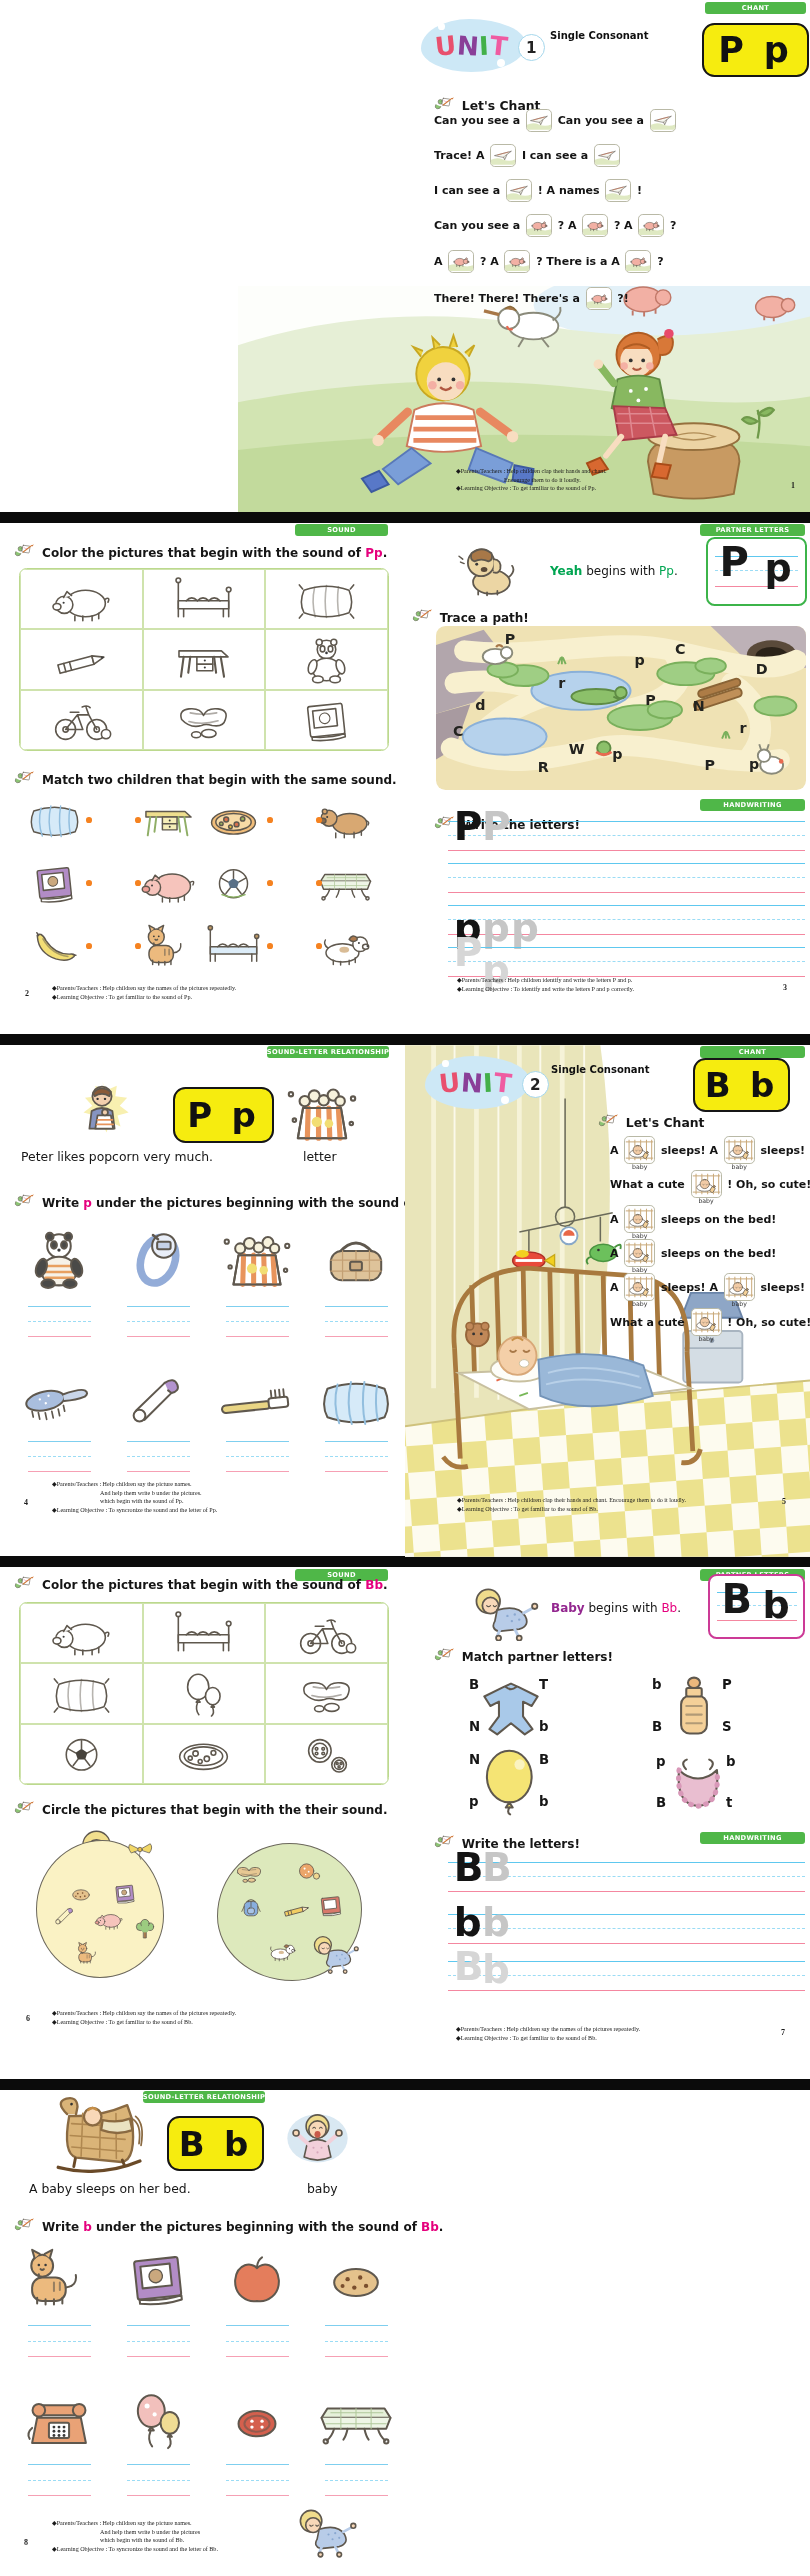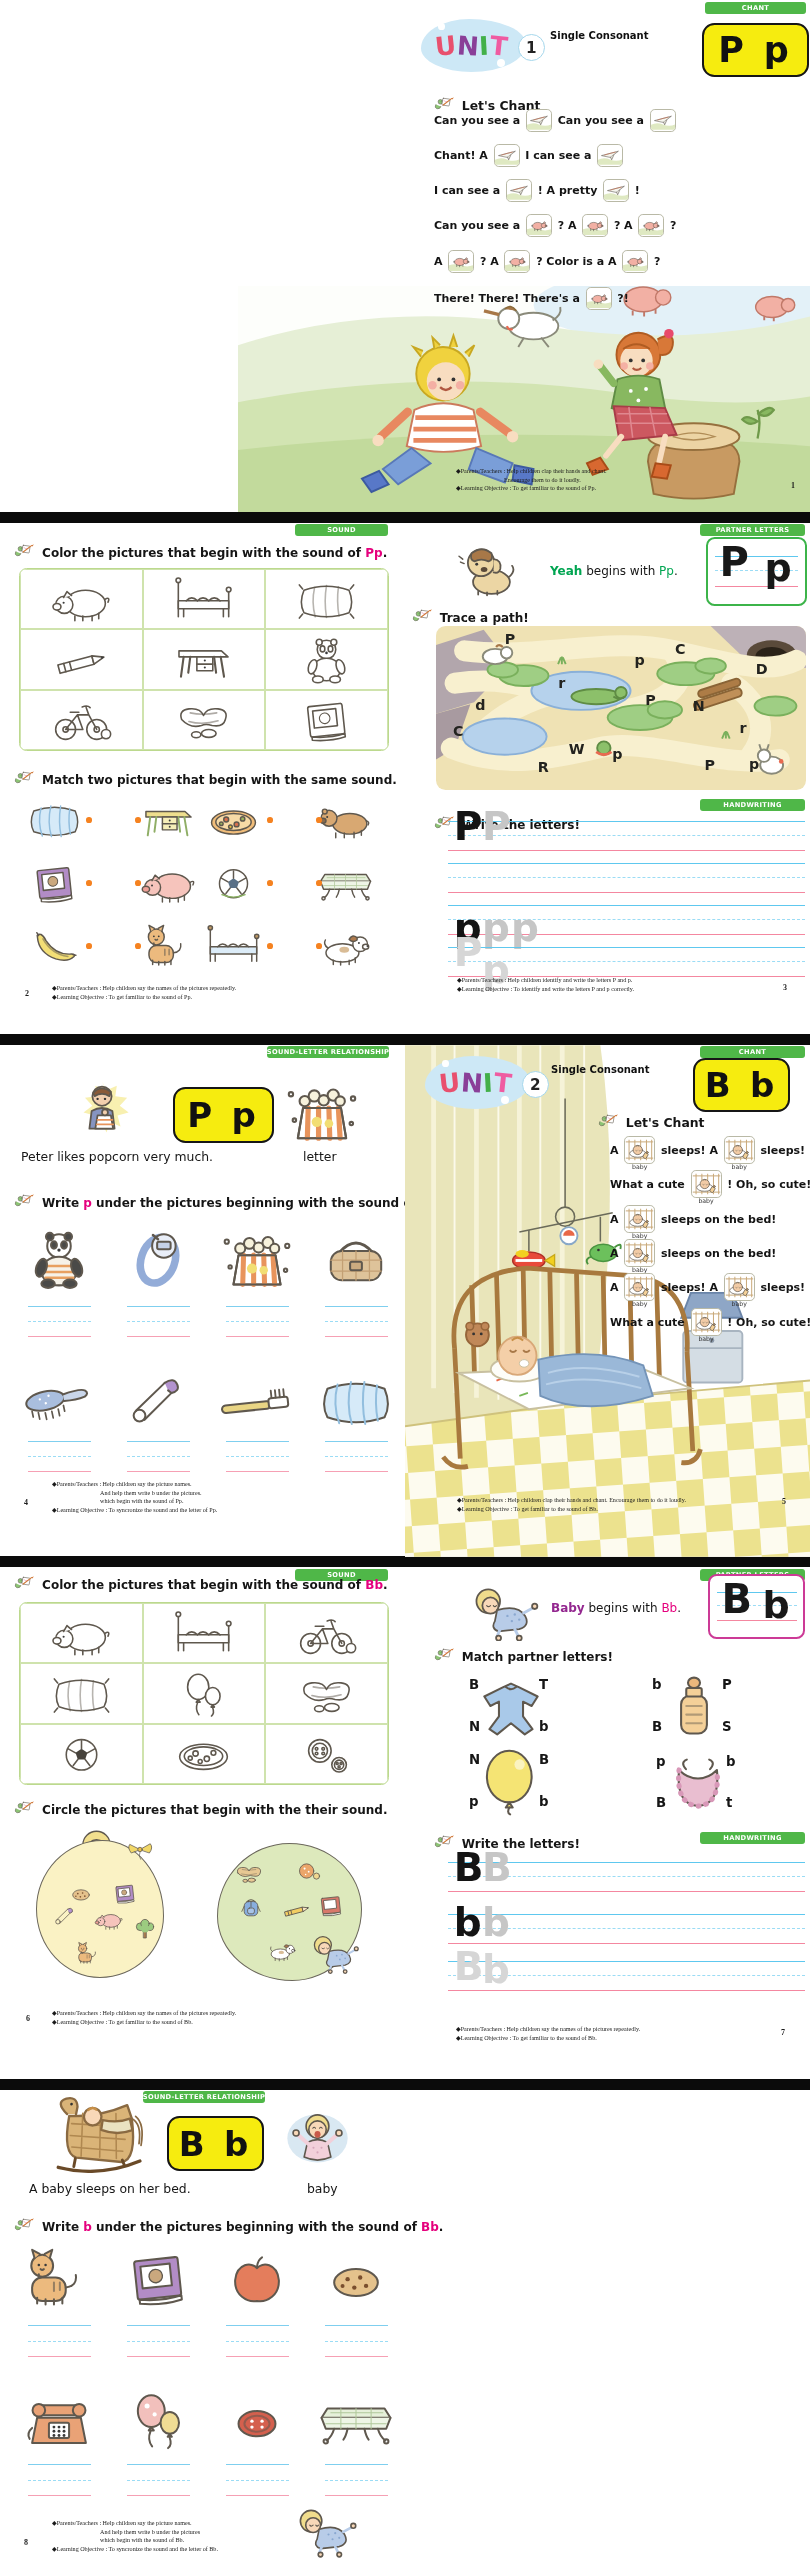--- a/index.html
+++ b/index.html
@@ -122,40 +122,40 @@
             <path d="M16 40 L85 22 L52 47 Z" fill="#f5f5ee"></path>
             <path d="M52 47 L57 58 L66 38" fill="#e6e6dc"></path>
             <path d="M28 38 q22 -7 44 -12" stroke="#c86848" stroke-width="2.4"></path>
           </svg></span><span> Can you see a </span><span class="ccard" style="width: 24px; height: 21px;"><svg viewBox="0 0 100 80" fill="none" stroke="#5f584e" stroke-width="2.4" stroke-linecap="round" stroke-linejoin="round">
             <rect x="2" y="2" width="96" height="76" rx="10" fill="#fff" stroke="none"></rect>
             <path d="M0 58 q25 -12 50 -1 q26 10 50 0 v22 h-100 Z" fill="#dfe9c2" stroke="none"></path>
             <path d="M16 40 L85 22 L52 47 Z" fill="#f5f5ee"></path>
             <path d="M52 47 L57 58 L66 38" fill="#e6e6dc"></path>
             <path d="M28 38 q22 -7 44 -12" stroke="#c86848" stroke-width="2.4"></path>
           </svg></span></div>
-      <div class="chant-line" style="left: 434px; top: 144px;"><span>Chant! A </span><span class="ccard" style="width: 24px; height: 21px;"><svg viewBox="0 0 100 80" fill="none" stroke="#5f584e" stroke-width="2.4" stroke-linecap="round" stroke-linejoin="round">
+      <div class="chant-line" style="left: 434px; top: 144px;"><span>Trace! A </span><span class="ccard" style="width: 24px; height: 21px;"><svg viewBox="0 0 100 80" fill="none" stroke="#5f584e" stroke-width="2.4" stroke-linecap="round" stroke-linejoin="round">
             <rect x="2" y="2" width="96" height="76" rx="10" fill="#fff" stroke="none"></rect>
             <path d="M0 58 q25 -12 50 -1 q26 10 50 0 v22 h-100 Z" fill="#dfe9c2" stroke="none"></path>
             <path d="M16 40 L85 22 L52 47 Z" fill="#f5f5ee"></path>
             <path d="M52 47 L57 58 L66 38" fill="#e6e6dc"></path>
             <path d="M28 38 q22 -7 44 -12" stroke="#c86848" stroke-width="2.4"></path>
           </svg></span><span> I can see a </span><span class="ccard" style="width: 24px; height: 21px;"><svg viewBox="0 0 100 80" fill="none" stroke="#5f584e" stroke-width="2.4" stroke-linecap="round" stroke-linejoin="round">
             <rect x="2" y="2" width="96" height="76" rx="10" fill="#fff" stroke="none"></rect>
             <path d="M0 58 q25 -12 50 -1 q26 10 50 0 v22 h-100 Z" fill="#dfe9c2" stroke="none"></path>
             <path d="M16 40 L85 22 L52 47 Z" fill="#f5f5ee"></path>
             <path d="M52 47 L57 58 L66 38" fill="#e6e6dc"></path>
             <path d="M28 38 q22 -7 44 -12" stroke="#c86848" stroke-width="2.4"></path>
           </svg></span></div>
       <div class="chant-line" style="left: 434px; top: 179px;"><span>I can see a </span><span class="ccard" style="width: 24px; height: 21px;"><svg viewBox="0 0 100 80" fill="none" stroke="#5f584e" stroke-width="2.4" stroke-linecap="round" stroke-linejoin="round">
             <rect x="2" y="2" width="96" height="76" rx="10" fill="#fff" stroke="none"></rect>
             <path d="M0 58 q25 -12 50 -1 q26 10 50 0 v22 h-100 Z" fill="#dfe9c2" stroke="none"></path>
             <path d="M16 40 L85 22 L52 47 Z" fill="#f5f5ee"></path>
             <path d="M52 47 L57 58 L66 38" fill="#e6e6dc"></path>
             <path d="M28 38 q22 -7 44 -12" stroke="#c86848" stroke-width="2.4"></path>
-          </svg></span><span> ! A pretty </span><span class="ccard" style="width: 24px; height: 21px;"><svg viewBox="0 0 100 80" fill="none" stroke="#5f584e" stroke-width="2.4" stroke-linecap="round" stroke-linejoin="round">
+          </svg></span><span> ! A names </span><span class="ccard" style="width: 24px; height: 21px;"><svg viewBox="0 0 100 80" fill="none" stroke="#5f584e" stroke-width="2.4" stroke-linecap="round" stroke-linejoin="round">
             <rect x="2" y="2" width="96" height="76" rx="10" fill="#fff" stroke="none"></rect>
             <path d="M0 58 q25 -12 50 -1 q26 10 50 0 v22 h-100 Z" fill="#dfe9c2" stroke="none"></path>
             <path d="M16 40 L85 22 L52 47 Z" fill="#f5f5ee"></path>
             <path d="M52 47 L57 58 L66 38" fill="#e6e6dc"></path>
             <path d="M28 38 q22 -7 44 -12" stroke="#c86848" stroke-width="2.4"></path>
           </svg></span><span> !</span></div>
       <div class="chant-line" style="left: 434px; top: 214px;"><span>Can you see a </span><span class="ccard" style="width: 24px; height: 21px;"><svg viewBox="0 0 100 80" fill="none" stroke="#5f584e" stroke-width="2.4" stroke-linecap="round" stroke-linejoin="round">
             <rect x="2" y="2" width="96" height="76" rx="10" fill="#fff" stroke="none"></rect>
             <path d="M0 56 q25 -10 50 0 q26 9 50 0 v24 h-100 Z" fill="#dfe9c2" stroke="none"></path>
             <ellipse cx="45" cy="42" rx="22" ry="15" fill="#f2b0a4"></ellipse>
@@ -194,21 +194,21 @@
             <path d="M23 40 q-7 -4 -3 4"></path>
           </svg></span><span> ? A </span><span class="ccard" style="width: 24px; height: 21px;"><svg viewBox="0 0 100 80" fill="none" stroke="#5f584e" stroke-width="2.4" stroke-linecap="round" stroke-linejoin="round">
             <rect x="2" y="2" width="96" height="76" rx="10" fill="#fff" stroke="none"></rect>
             <path d="M0 56 q25 -10 50 0 q26 9 50 0 v24 h-100 Z" fill="#dfe9c2" stroke="none"></path>
             <ellipse cx="45" cy="42" rx="22" ry="15" fill="#f2b0a4"></ellipse>
             <circle cx="70" cy="40" r="10" fill="#f2b0a4"></circle>
             <ellipse cx="79" cy="42" rx="4" ry="3.4" fill="#e8938a"></ellipse>
             <path d="M68 31 l4 -7 6 5" fill="#f2b0a4"></path>
             <path d="M32 55 v6 M44 56 v6 M58 54 v6"></path>
             <path d="M23 40 q-7 -4 -3 4"></path>
-          </svg></span><span> ? Color is a A </span><span class="ccard" style="width: 24px; height: 21px;"><svg viewBox="0 0 100 80" fill="none" stroke="#5f584e" stroke-width="2.4" stroke-linecap="round" stroke-linejoin="round">
+          </svg></span><span> ? There is a A </span><span class="ccard" style="width: 24px; height: 21px;"><svg viewBox="0 0 100 80" fill="none" stroke="#5f584e" stroke-width="2.4" stroke-linecap="round" stroke-linejoin="round">
             <rect x="2" y="2" width="96" height="76" rx="10" fill="#fff" stroke="none"></rect>
             <path d="M0 56 q25 -10 50 0 q26 9 50 0 v24 h-100 Z" fill="#dfe9c2" stroke="none"></path>
             <ellipse cx="45" cy="42" rx="22" ry="15" fill="#f2b0a4"></ellipse>
             <circle cx="70" cy="40" r="10" fill="#f2b0a4"></circle>
             <ellipse cx="79" cy="42" rx="4" ry="3.4" fill="#e8938a"></ellipse>
             <path d="M68 31 l4 -7 6 5" fill="#f2b0a4"></path>
             <path d="M32 55 v6 M44 56 v6 M58 54 v6"></path>
             <path d="M23 40 q-7 -4 -3 4"></path>
           </svg></span><span> ?</span></div>
       <div class="chant-line" style="left: 434px; top: 287px;"><span>There! There! There's a </span><span class="ccard" style="width: 24px; height: 21px;"><svg viewBox="0 0 100 80" fill="none" stroke="#5f584e" stroke-width="2.4" stroke-linecap="round" stroke-linejoin="round">
@@ -423,21 +423,21 @@
           <path d="M8 36 q-8 16 8 18 q12 1 14 -10" fill="#8cc474"></path>
           <circle cx="28" cy="24" r="10" fill="#8cc474"></circle>
           <circle cx="31" cy="21" r="1.6" fill="#333" stroke="none"></circle>
           <g transform="rotate(8 50 26)">
             <rect x="36" y="10" width="32" height="30" rx="3" fill="#fff"></rect>
             <path d="M42 20 q8 6 18 2" stroke="#e088b0"></path>
           </g>
           <path d="M40 38 L76 10" stroke="#d07838" stroke-width="5"></path>
           <path d="M76 10 l10 -6 -5 10 Z" fill="#d07838" stroke="none"></path>
         </svg></span>
-      <span class="htxt"><span>Match two pictures that begin with the same sound.</span></span>
+      <span class="htxt"><span>Match two children that begin with the same sound.</span></span>
   </div>
   <div id="match2">
       <div class="mrow-item" style="left: 24px; top: 793px; width: 61px; height: 53px;">
         <svg viewBox="0 0 100 80" fill="none" stroke="#5f584e" stroke-width="2.4" stroke-linecap="round" stroke-linejoin="round">
           <path d="M16 26 Q50 14 84 26 Q92 45 84 60 Q50 72 16 60 Q8 45 16 26 Z" fill="#d6eaf8"></path>
           <path d="M28 21 q-6 24 2 46 M44 18 q-6 26 1 50 M60 18 q-4 26 1 50 M75 22 q-3 22 1 42" stroke="#92bede"></path>
         </svg>
       </div>
       <div class="mrow-item" style="left: 138px; top: 793px; width: 61px; height: 53px;">
         <svg viewBox="0 0 100 80" fill="none" stroke="#5f584e" stroke-width="2.4" stroke-linecap="round" stroke-linejoin="round">

